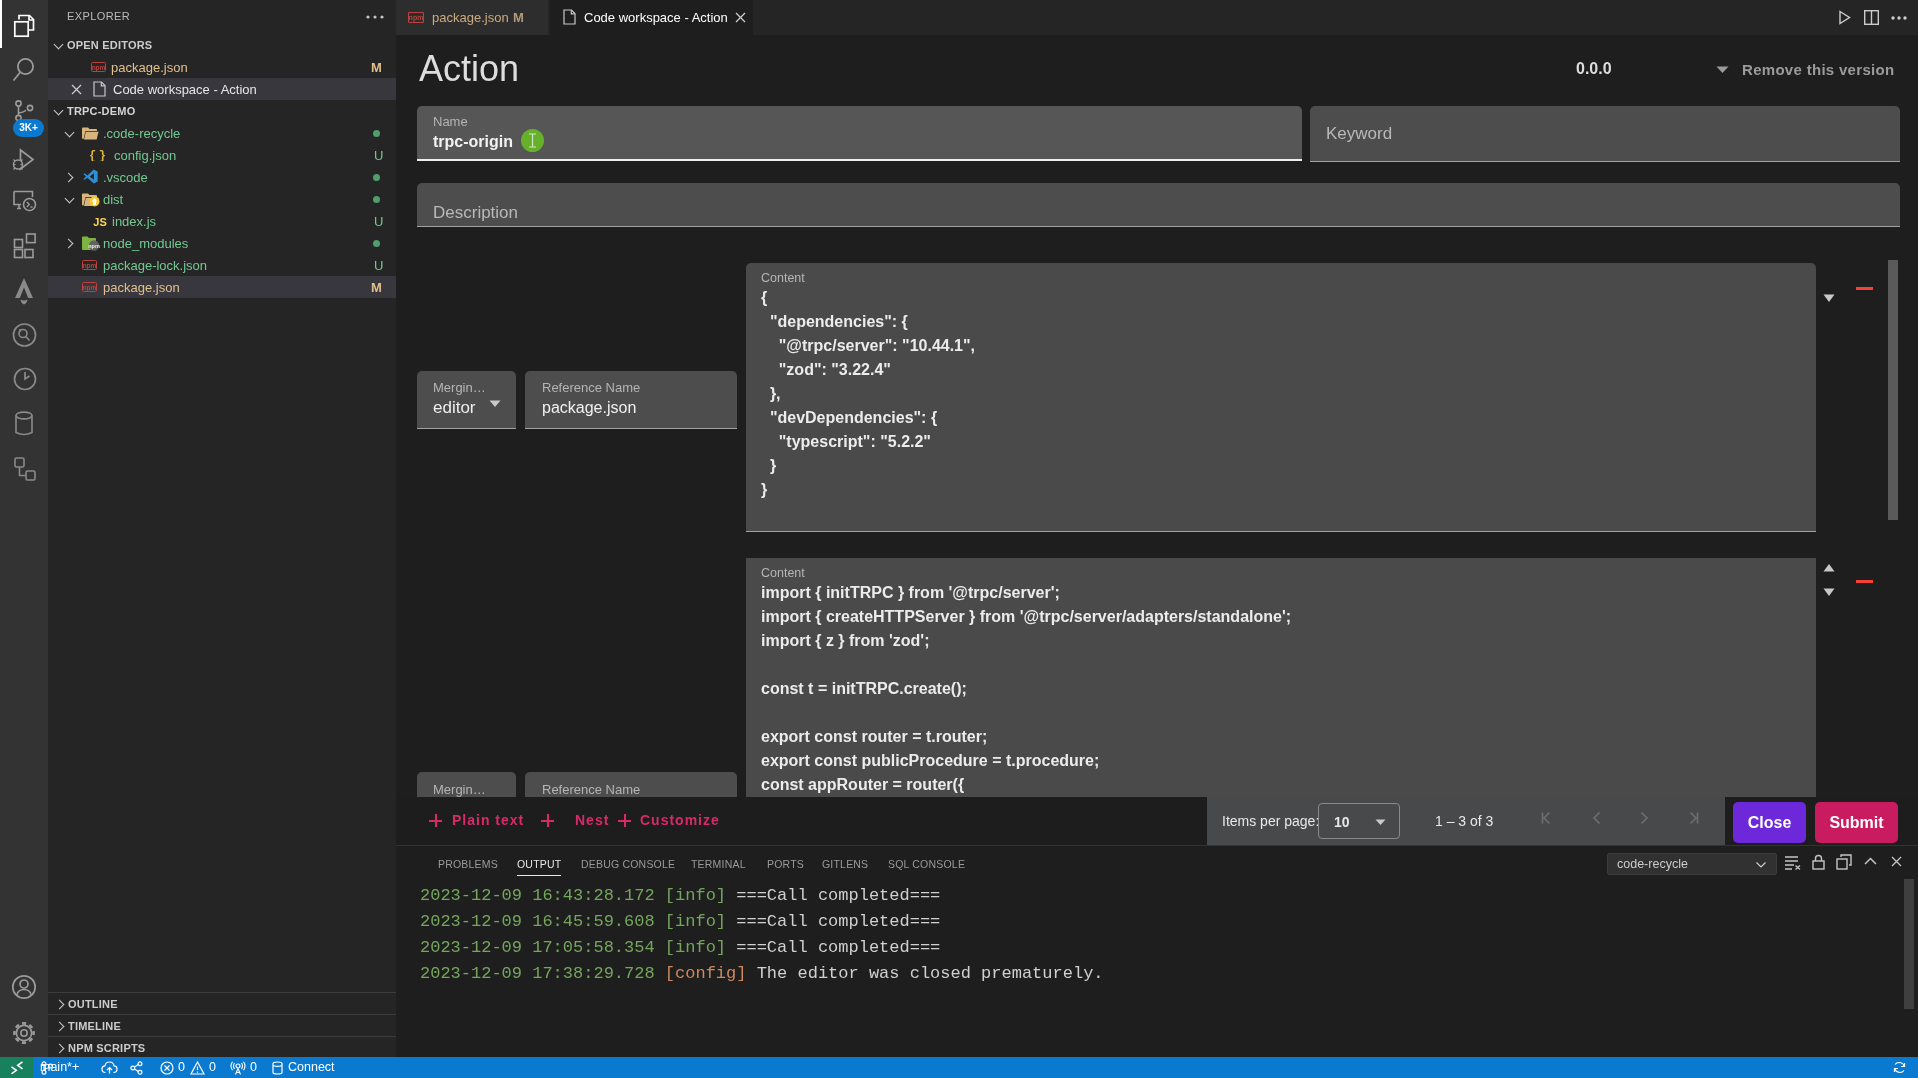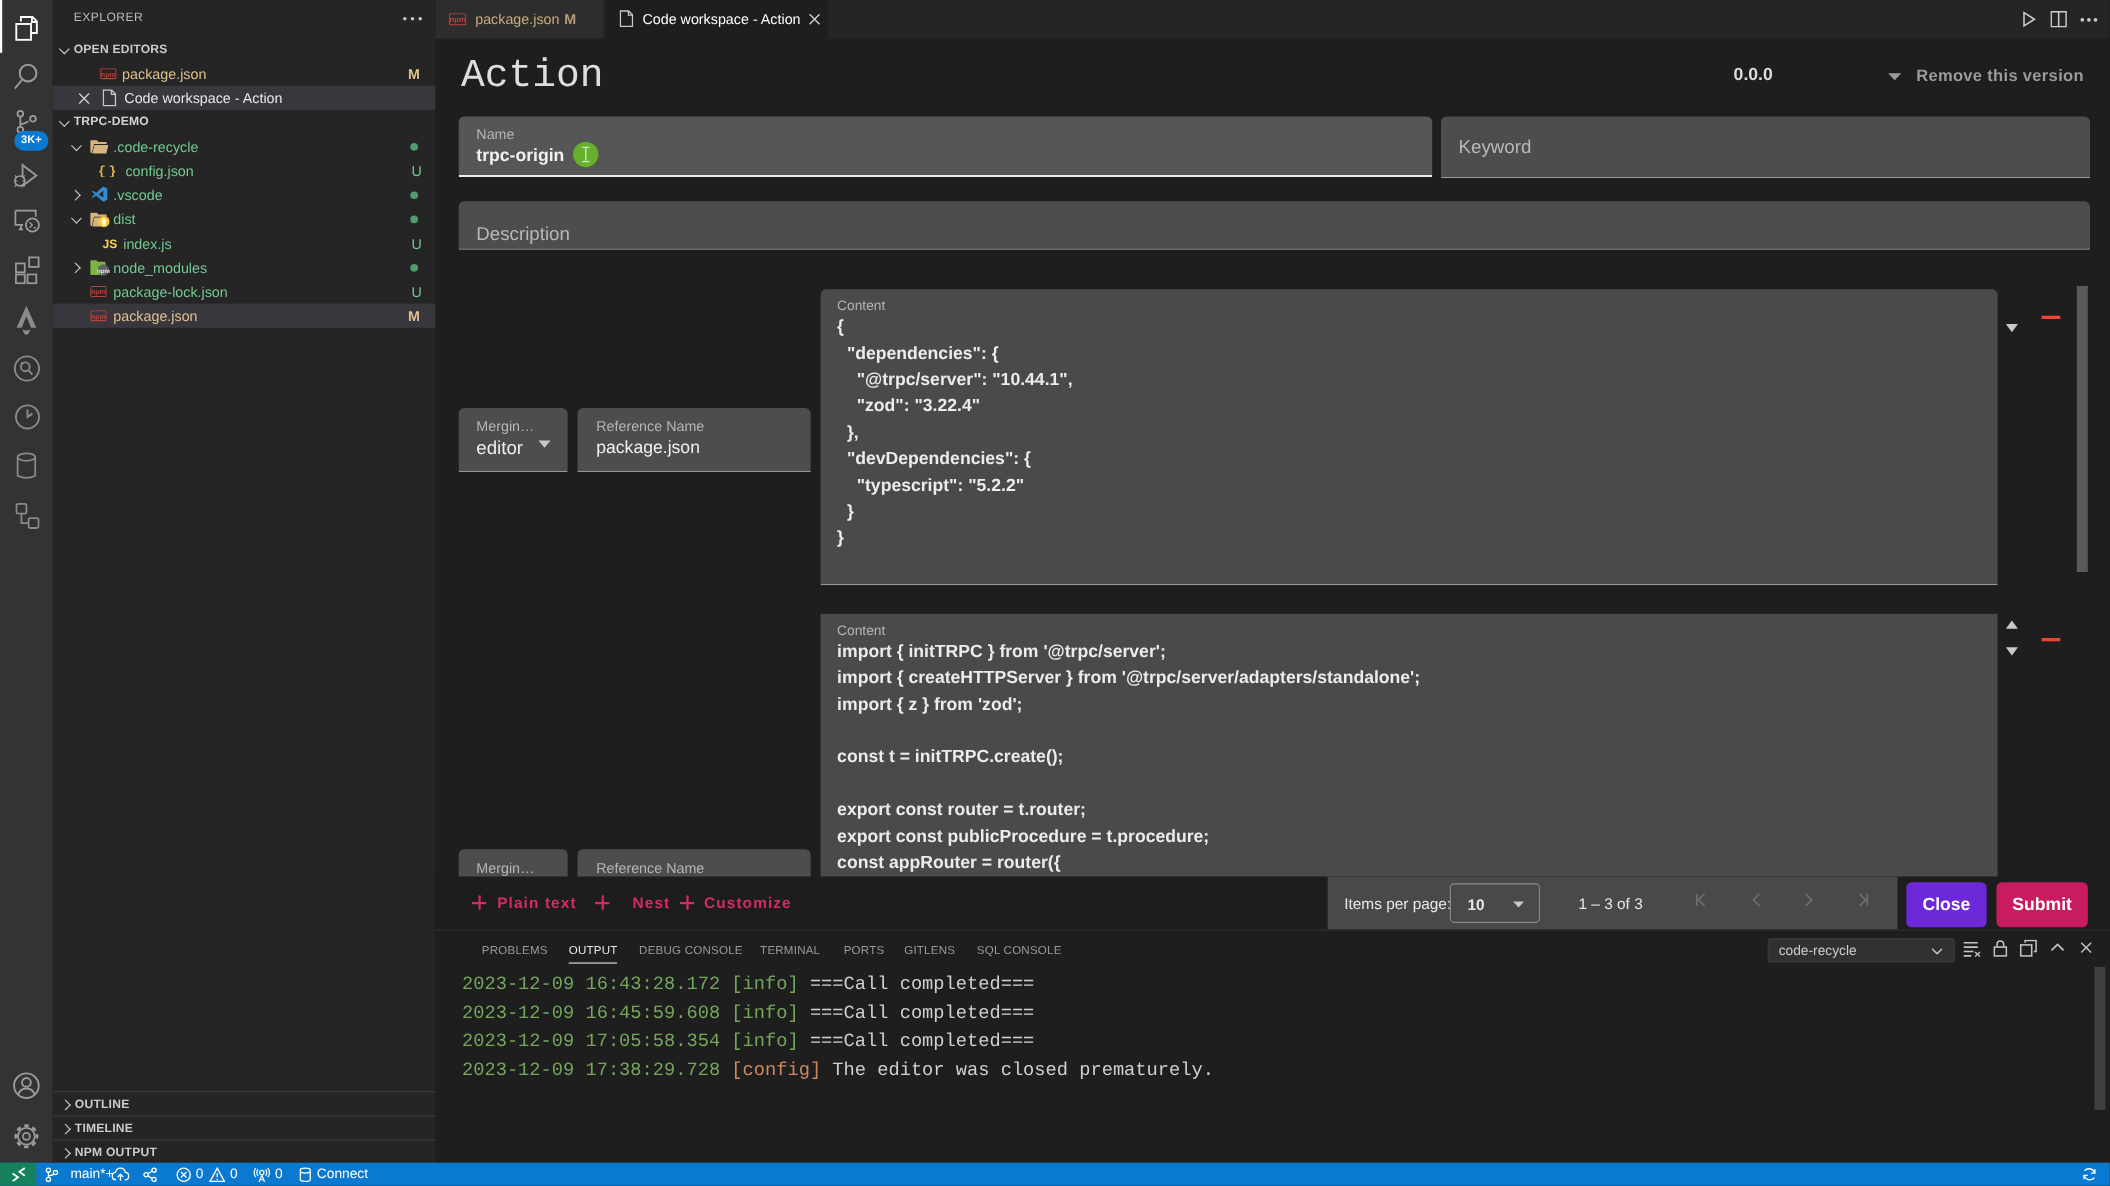--- a/index.html
+++ b/index.html
@@ -229,21 +229,21 @@
   <div class="abs row" style="top:992px;border-top:1px solid #3c3c3c;">
       <span class="chev r" style="left:8px"></span>
       <span class="lbl b" style="left:20px;color:#cccccc">OUTLINE</span>
     </div>
   <div class="abs row" style="top:1014px;border-top:1px solid #3c3c3c;">
       <span class="chev r" style="left:8px"></span>
       <span class="lbl b" style="left:20px;color:#cccccc">TIMELINE</span>
     </div>
   <div class="abs row" style="top:1036px;border-top:1px solid #3c3c3c;">
       <span class="chev r" style="left:8px"></span>
-      <span class="lbl b" style="left:20px;color:#cccccc">NPM OUTPUT</span>
+      <span class="lbl b" style="left:20px;color:#cccccc">NPM SCRIPTS</span>
     </div>
 </div>
 
 <div class="abs" id="editor" style="left:396px;top:0;width:1522px;height:845px;background:#1e1e1e;">
   <div class="abs" id="tabbar" style="left:0;top:0;width:1522px;height:35px;background:#252526;">
 
     <div class="abs" style="left:0;top:0;width:153px;height:35px;background:#2d2d2d;border-right:1px solid #252526;">
       <svg class="abs" style="left:12px;top:12px" width="16" height="12" viewBox="0 0 16 12">
           <rect x="0.5" y="0.5" width="15" height="10" rx="1" fill="none" stroke="#b8423c" stroke-width="1.1"></rect>
           <text x="8" y="8.2" font-size="7" font-weight="bold" fill="#b8423c" text-anchor="middle" font-family="Liberation Sans">npm</text>
@@ -270,21 +270,21 @@
         <rect x="0.7" y="0.7" width="13.6" height="13.6" fill="none" stroke="#cccccc" stroke-width="1.4"></rect>
         <path d="M7.5 1 L7.5 14" stroke="#cccccc" stroke-width="1.4"></path>
       </svg>
     <svg class="abs" style="left:1495px;top:16px" width="16" height="4" viewBox="0 0 16 4">
         <circle cx="2" cy="2" r="1.7" fill="#cccccc"></circle>
         <circle cx="8" cy="2" r="1.7" fill="#cccccc"></circle>
         <circle cx="14" cy="2" r="1.7" fill="#cccccc"></circle>
       </svg>
   </div>
 
-  <div class="abs" style="left:23px;top:48px;font-size:36px;color:#dddddd;font-family:Liberation Mono, monospace;">Action</div>
+  <div class="abs" style="left:23px;top:48px;font-size:36px;color:#dddddd;">Action</div>
 
   <div class="abs" style="left:1180px;top:60px;font-size:16px;font-weight:bold;color:#dddddd;">0.0.0</div>
   <svg class="abs" style="left:1320px;top:66px" width="13" height="8" viewBox="0 0 13 8">
       <path d="M0.5 0.5 L6.5 7 L12.5 0.5 Z" fill="#9b9b9b"></path>
     </svg>
   <div class="abs" style="left:1346px;top:61px;font-size:15px;font-weight:bold;color:#9b9b9b;letter-spacing:0.3px;">Remove this version</div>
 
   <div class="abs" style="left:21px;top:106px;width:885px;height:55px;background:#565656;border-radius:5px 5px 0 0;border-bottom:2px solid #eeeeee;">
     <div class="abs" style="left:16px;top:8px;font-size:13px;color:#b5b5b5;">Name</div>
     <div class="abs" style="left:16px;top:27px;font-size:16px;font-weight:bold;color:#f2f2f2;">trpc-origin</div>
@@ -428,21 +428,21 @@
     <svg class="abs" style="left:10px;top:4px" width="14" height="13" viewBox="0 0 14 13">
         <path d="M1.5 5.8 L6.3 9.3 L1.5 12.8 M12.5 0.8 L7.7 4.3 L12.5 7.8" fill="none" stroke="#ffffff" stroke-width="1.6"></path>
       </svg>
   </div>
   <svg class="abs" style="left:41px;top:4px" width="12" height="14" viewBox="0 0 12 14">
       <circle cx="3" cy="2.8" r="1.9" fill="none" stroke="#fff" stroke-width="1.2"></circle>
       <circle cx="9.5" cy="5" r="1.9" fill="none" stroke="#fff" stroke-width="1.2"></circle>
       <circle cx="3" cy="11.2" r="1.9" fill="none" stroke="#fff" stroke-width="1.2"></circle>
       <path d="M3 4.7 L3 9.3 M3.2 8 Q6.5 7.6 8 6.4" fill="none" stroke="#fff" stroke-width="1.2"></path>
     </svg>
-  <span class="abs" style="left:64px;top:3px;">main*+</span>
+  <span class="abs" style="left:40px;top:3px;">main*+</span>
   <svg class="abs" style="left:101px;top:4px" width="17" height="13" viewBox="0 0 17 13">
       <path d="M4.5 11.5 Q1 11.5 1 8 Q1 5 4 4.8 Q4.7 1 8.5 1 Q12.3 1 13 4.8 Q16 5 16 8 Q16 11.5 12.5 11.5" fill="none" stroke="#fff" stroke-width="1.2"></path>
       <path d="M8.5 12.5 L8.5 6.5 M6 9 L8.5 6.5 L11 9" fill="none" stroke="#fff" stroke-width="1.2"></path>
     </svg>
   <svg class="abs" style="left:130px;top:4px" width="13" height="14" viewBox="0 0 13 14">
       <circle cx="2.8" cy="7" r="1.9" fill="none" stroke="#fff" stroke-width="1.2"></circle>
       <circle cx="10" cy="2.8" r="1.9" fill="none" stroke="#fff" stroke-width="1.2"></circle>
       <circle cx="10" cy="11.2" r="1.9" fill="none" stroke="#fff" stroke-width="1.2"></circle>
       <path d="M4.5 6 L8.3 3.6 M4.5 8 L8.3 10.4" stroke="#fff" stroke-width="1.2"></path>
     </svg>

